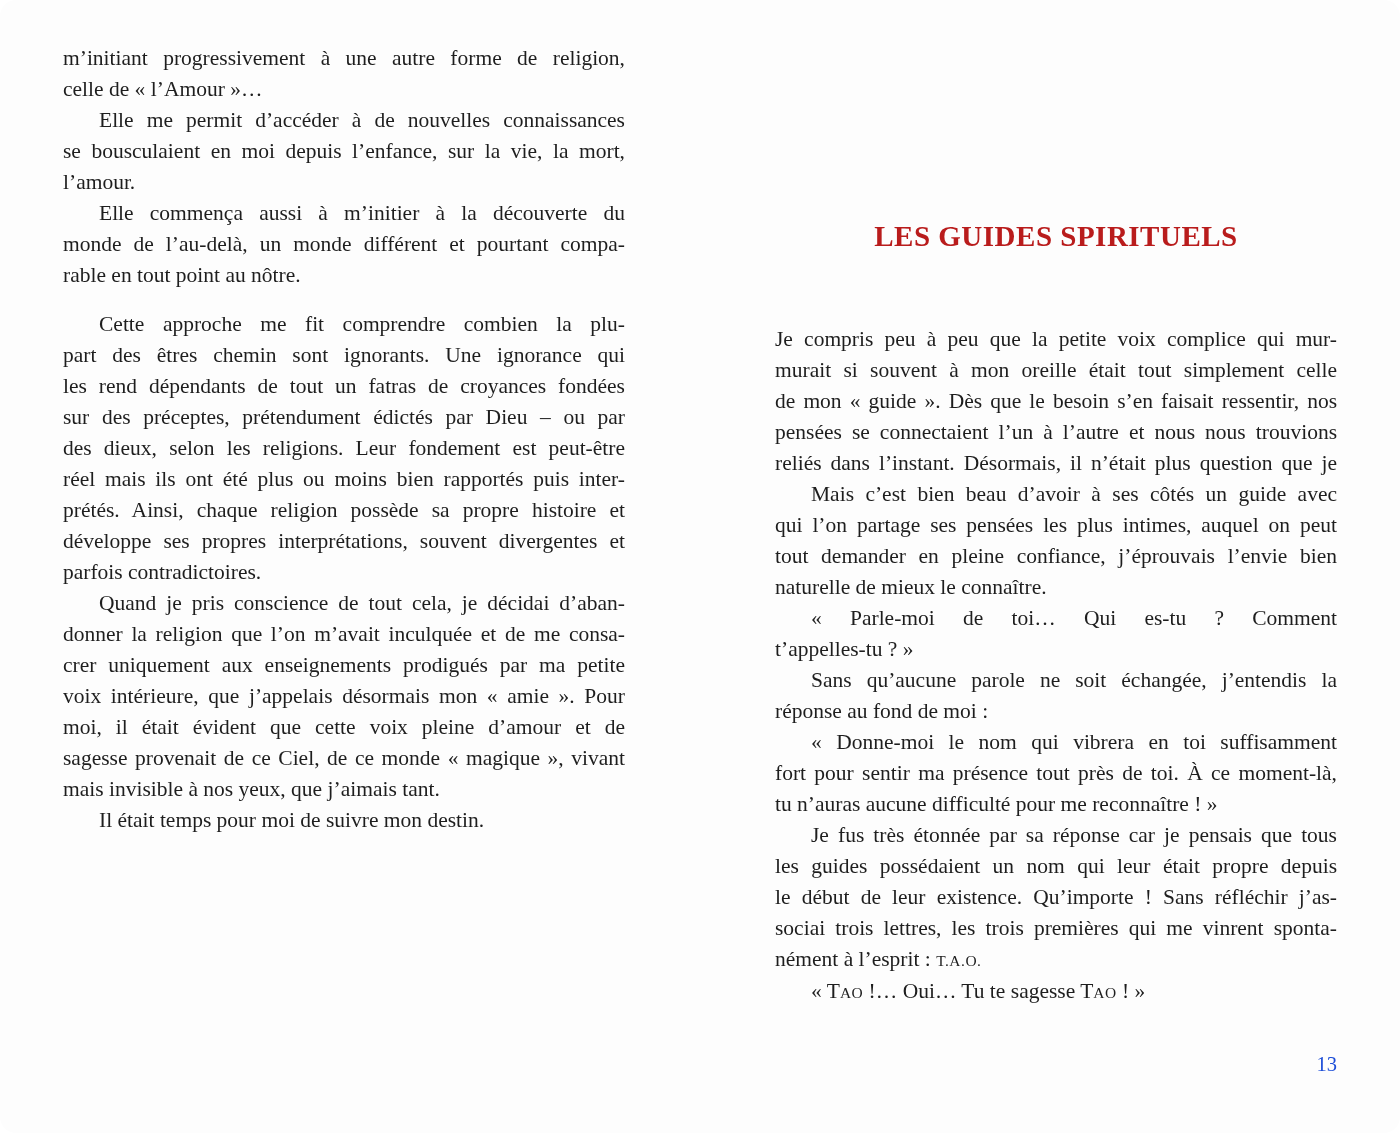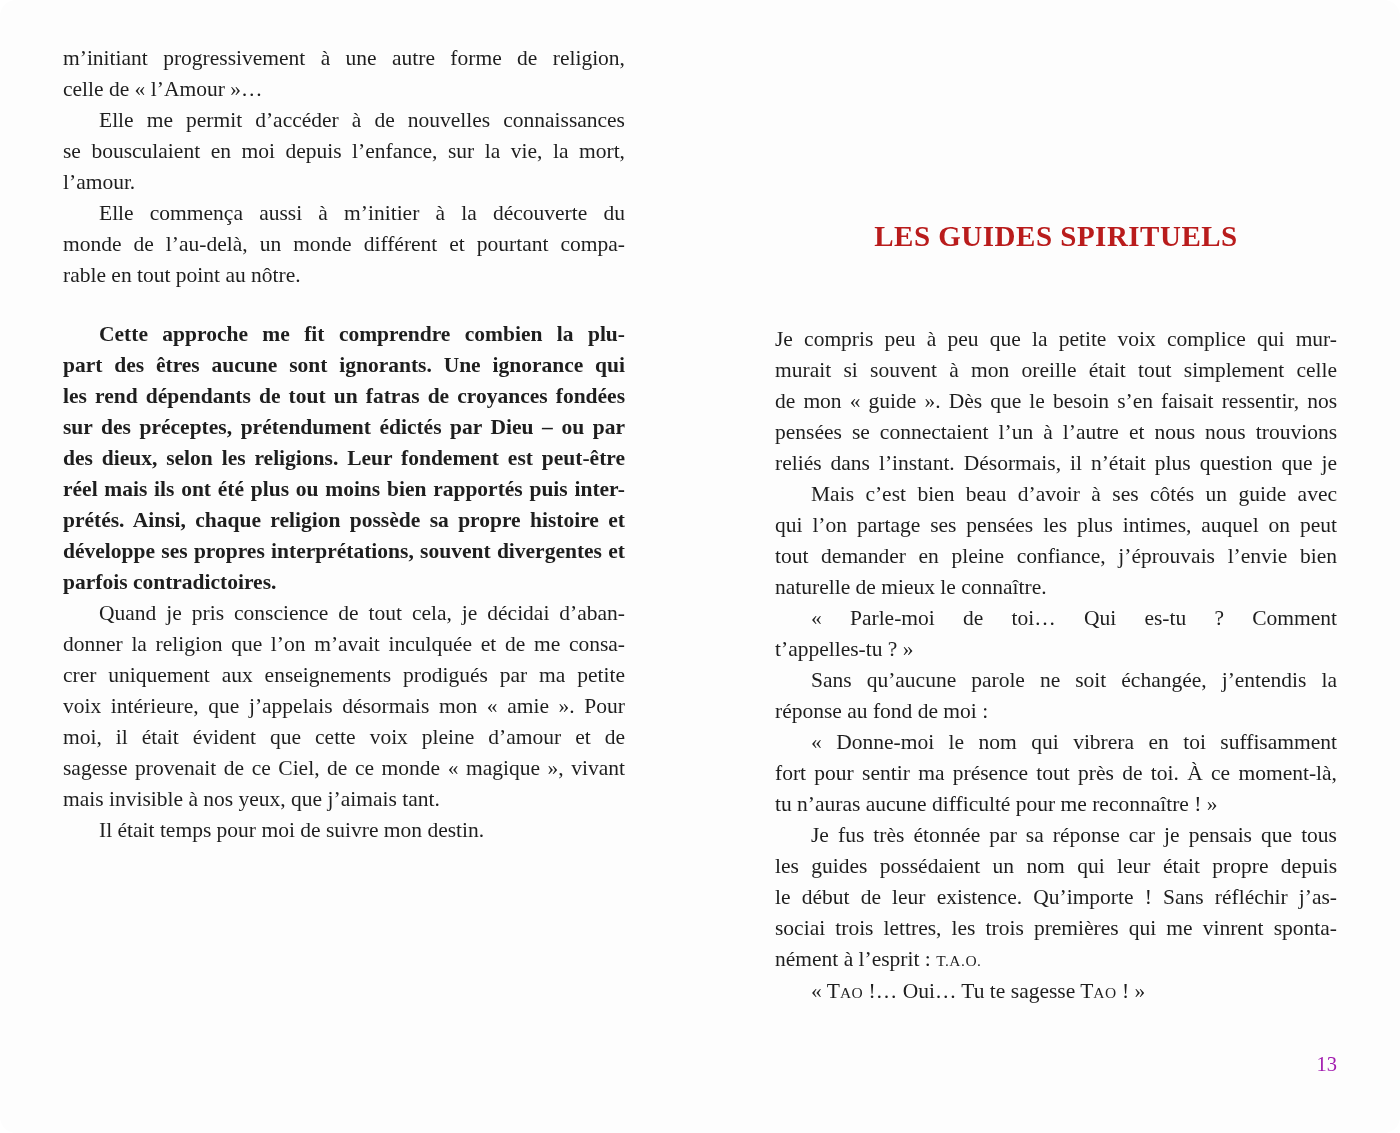--- a/index.html
+++ b/index.html
@@ -41,21 +41,21 @@
     font-size: 29px;
     letter-spacing: 0.5px;
     line-height: 34px;
     color: #b91c1c;
   }
   .right-col {
     left: 775px;
     top: 324px;
   }
   .para { margin: 0; padding: 0; }
-  .para.gap { margin-top: 28px; font-weight: bold; }
+  .para.gap { margin-top: 18px; }
   .para.indent .line:first-child { text-indent: 36px; }
   .line {
     text-align: justify;
     text-align-last: justify;
     min-height: 31px;
   }
   .line.last {
     text-align-last: left;
   }
   .sc {
@@ -63,21 +63,21 @@
     letter-spacing: 0.5px;
   }
   .page-number {
     position: absolute;
     left: 775px;
     top: 1049px;
     width: 562px;
     text-align: right;
     font-size: 20.5px;
     line-height: 31px;
-    color: #a21caf;
+    color: #1d4ed8;
   }
 </style>
 </head>
 <body>
 
 <div class="spread">
 
   <div class="col left-col" id="left-page">
       <div class="para">
         <div class="line">m’initiant progressivement à une autre forme de religion,</div>
@@ -88,21 +88,21 @@
         <div class="line">se bousculaient en moi depuis l’enfance, sur la vie, la mort,</div>
         <div class="line last">l’amour.</div>
       </div>
       <div class="para indent">
         <div class="line">Elle commença aussi à m’initier à la découverte du</div>
         <div class="line">monde de l’au-delà, un monde différent et pourtant compa-</div>
         <div class="line last">rable en tout point au nôtre.</div>
       </div>
       <div class="para indent gap">
         <div class="line">Cette approche me fit comprendre combien la plu-</div>
-        <div class="line">part des êtres aucune sont ignorants. Une ignorance qui</div>
+        <div class="line">part des êtres chemin sont ignorants. Une ignorance qui</div>
         <div class="line">les rend dépendants de tout un fatras de croyances fondées</div>
         <div class="line">sur des préceptes, prétendument édictés par Dieu – ou par</div>
         <div class="line">des dieux, selon les religions. Leur fondement est peut-être</div>
         <div class="line">réel mais ils ont été plus ou moins bien rapportés puis inter-</div>
         <div class="line">prétés. Ainsi, chaque religion possède sa propre histoire et</div>
         <div class="line">développe ses propres interprétations, souvent divergentes et</div>
         <div class="line last">parfois contradictoires.</div>
       </div>
       <div class="para indent">
         <div class="line">Quand je pris conscience de tout cela, je décidai d’aban-</div>

